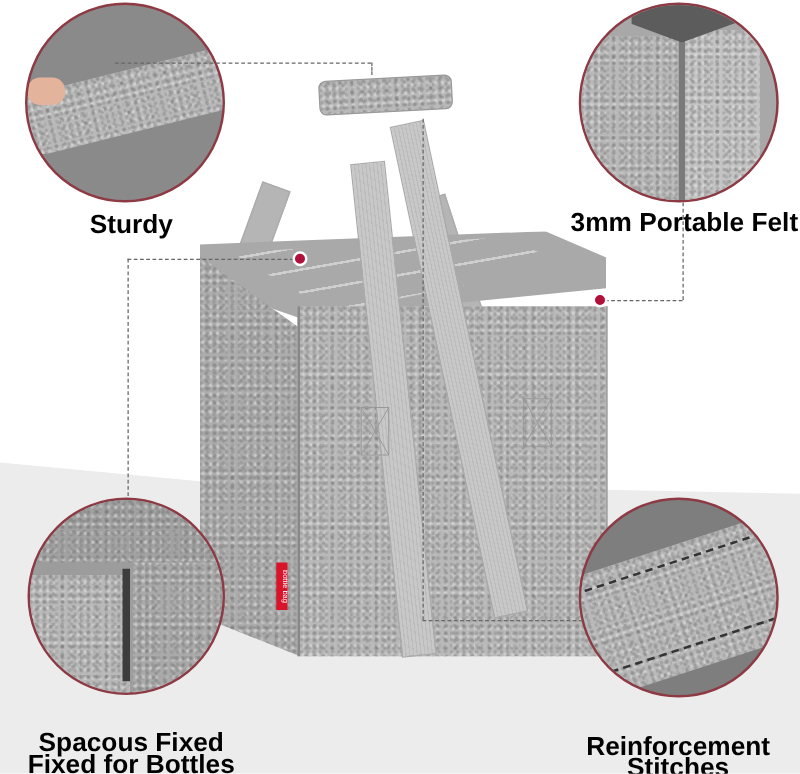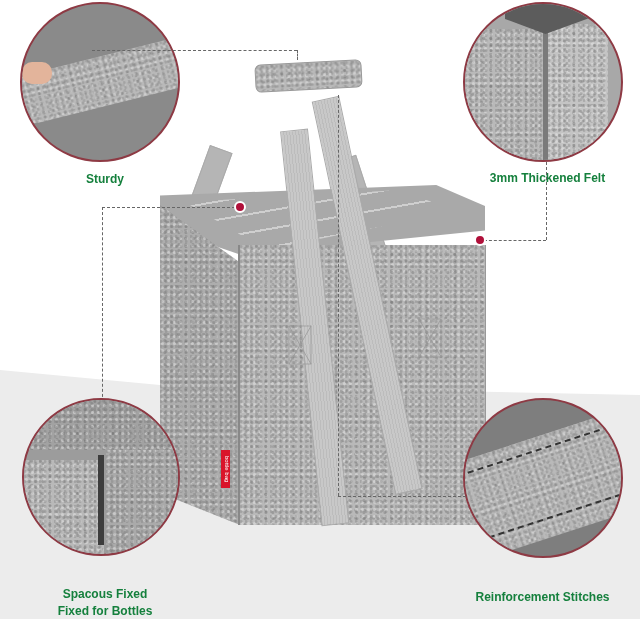--- a/index.html
+++ b/index.html
@@ -6,21 +6,21 @@
   body { width:640px; height:619px; position:relative; overflow:hidden; background:#ffffff; font-family:"Liberation Sans", sans-serif; }
   .floor { position:absolute; left:0; top:0; width:640px; height:619px; }
   .circle { position:absolute; border-radius:50%; border:2px solid #8e3a44; overflow:hidden; box-sizing:border-box; }
   .felt { background-color:#b9b9b9;
     background-image:
       radial-gradient(circle at 20% 30%, rgba(120,120,120,.35) 0 1px, transparent 2px),
       radial-gradient(circle at 70% 60%, rgba(90,90,90,.3) 0 1px, transparent 2px),
       radial-gradient(circle at 40% 80%, rgba(230,230,230,.5) 0 1px, transparent 2px),
       radial-gradient(circle at 85% 15%, rgba(100,100,100,.3) 0 1px, transparent 2px);
     background-size:5px 5px, 7px 6px, 6px 7px, 9px 8px; }
-  .label { position:absolute; font-weight:bold; color:#15803d; text-align:center; font-size:12px; line-height:17px; }
+  .label { position:absolute; font-weight:bold; color:#000000; text-align:center; font-size:21px; line-height:17px; }
   .dash-h { position:absolute; border-top:1.5px dashed #666; height:0; }
   .dash-v { position:absolute; border-left:1.5px dashed #666; width:0; }
   .dot { position:absolute; width:8px; height:8px; border-radius:50%; background:#b0103a; border:2px solid #fff; box-sizing:content-box; }
   .strap { position:absolute; background:repeating-linear-gradient(90deg,#c8c8c8 0 2px,#bcbcbc 2px 3px); border:1px solid #aaa; }
 </style>
 </head>
 <body>
 
 <svg class="floor" viewBox="0 0 640 619">
   <polygon points="0,370 160,385 640,395 640,619 0,619" fill="#ececec"></polygon>
@@ -69,21 +69,21 @@
 <div class="dash-h" style="left:102px;top:207px;width:138px;"></div>
 <div class="dash-v" style="left:102px;top:207px;height:200px;"></div>
 <div class="dot" style="left:234px;top:201px;"></div>
 
 <div class="circle" style="left:463px;top:2px;width:160px;height:160px;background:#a8a8a8;">
   <div class="felt" style="position:absolute;left:0;top:25px;width:80px;height:140px;"></div>
   <div class="felt" style="position:absolute;left:83px;top:20px;width:60px;height:140px;background-color:#c4c4c4;"></div>
   <div style="position:absolute;left:78px;top:25px;width:5px;height:140px;background:#7a7a7a;"></div>
   <div style="position:absolute;left:40px;top:0;width:90px;height:30px;background:#5c5c5c;clip-path:polygon(0 0,100% 0,100% 40%,45% 100%,0 50%);"></div>
 </div>
-<div class="label" style="left:455px;top:170px;width:185px;">3mm Thickened Felt</div>
+<div class="label" style="left:455px;top:170px;width:185px;">3mm Portable Felt</div>
 <div class="dash-v" style="left:546px;top:162px;height:78px;"></div>
 <div class="dash-h" style="left:484px;top:240px;width:62px;"></div>
 <div class="dot" style="left:474px;top:234px;"></div>
 
 <div class="circle" style="left:22px;top:398px;width:158px;height:158px;background:#9c9c9c;">
   <div class="felt" style="position:absolute;left:0;top:60px;width:80px;height:100px;"></div>
   <div class="felt" style="position:absolute;left:82px;top:45px;width:80px;height:115px;background-color:#aaaaaa;"></div>
   <div style="position:absolute;left:74px;top:55px;width:6px;height:90px;background:#3d3d3d;"></div>
   <div class="felt" style="position:absolute;left:0;top:0;width:160px;height:50px;background-color:#a2a2a2;"></div>
 </div>

